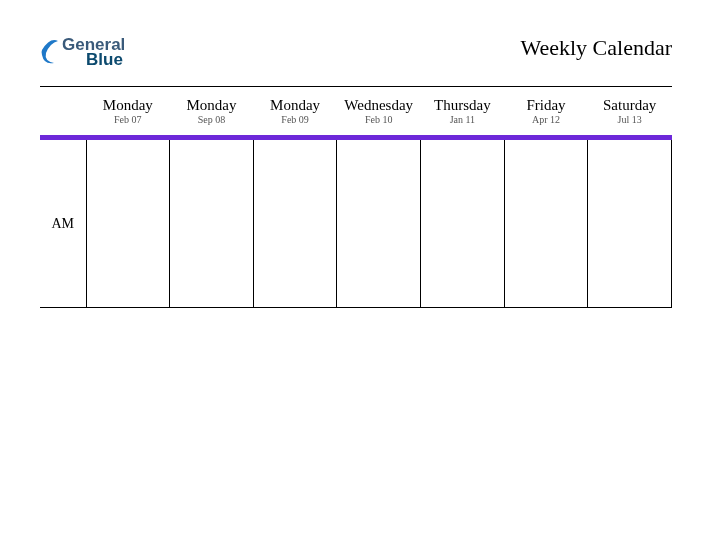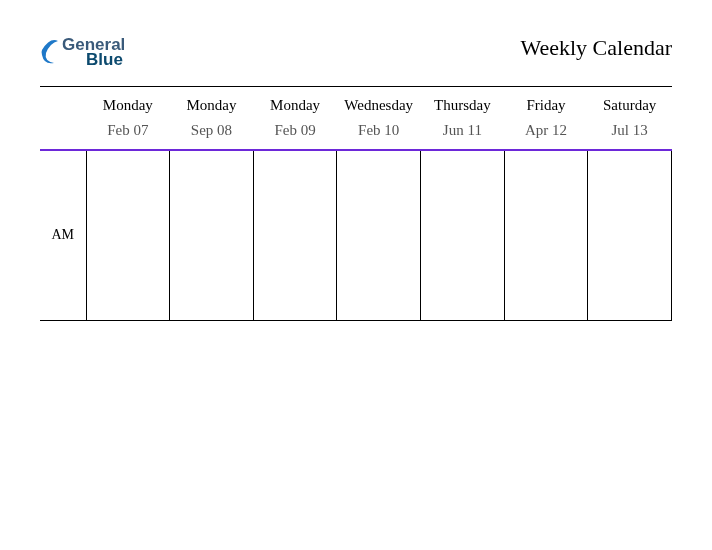--- a/index.html
+++ b/index.html
@@ -48,38 +48,38 @@
     }
     col.row-label-col { width: 46px; }
     thead th {
       text-align: center;
       font-weight: 400;
       padding: 4px 0 10px 0;
       border: none;
     }
     thead th.row-label-head { }
     .day-name { font-size: 15px; display: block; }
-    .day-date { font-size: 15px; color: #555; display: block; margin-top: 8px; }
+    .day-date { font-size: 10px; color: #555; display: block; margin-top: 0; }
     tbody td {
       border: 1px solid #000;
       height: 170px;
       vertical-align: middle;
       text-align: center;
     }
     tbody th.row-label {
       border: none;
       border-top: 1px solid #000;
       border-bottom: 1px solid #000;
       font-weight: 400;
       font-size: 14px;
       text-align: center;
       vertical-align: middle;
     }
     tbody tr:first-child th.row-label,
-    tbody tr:first-child td { border-top: 2px solid #6d28d9; }
+    tbody tr:first-child td { border-top: 5px solid #6d28d9; }
   </style>
 </head>
 <body>
 
 <div class="header">
   <div class="logo">
     <span class="logo-swoosh">
       <svg width="20" height="30" viewBox="0 0 20 30">
         <path d="M2 15 Q10 2 18 6 Q10 8 6 18 Q4 26 14 28 Q4 30 2 20 Q1 17 2 15 Z" fill="#1e78c8"></path>
       </svg>
@@ -121,21 +121,21 @@
       <th>
         <span class="day-name">Monday</span>
         <span class="day-date">Feb 09</span>
       </th>
       <th>
         <span class="day-name">Wednesday</span>
         <span class="day-date">Feb 10</span>
       </th>
       <th>
         <span class="day-name">Thursday</span>
-        <span class="day-date">Jun 11</span>
+        <span class="day-date">Jan 11</span>
       </th>
       <th>
         <span class="day-name">Friday</span>
         <span class="day-date">Apr 12</span>
       </th>
       <th>
         <span class="day-name">Saturday</span>
         <span class="day-date">Jul 13</span>
       </th>
     </tr>

